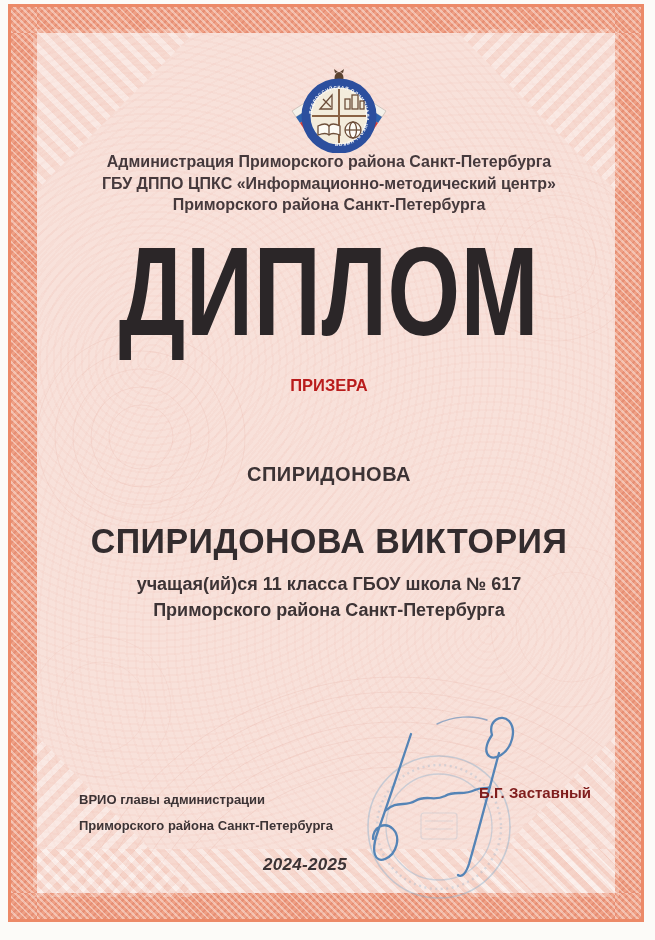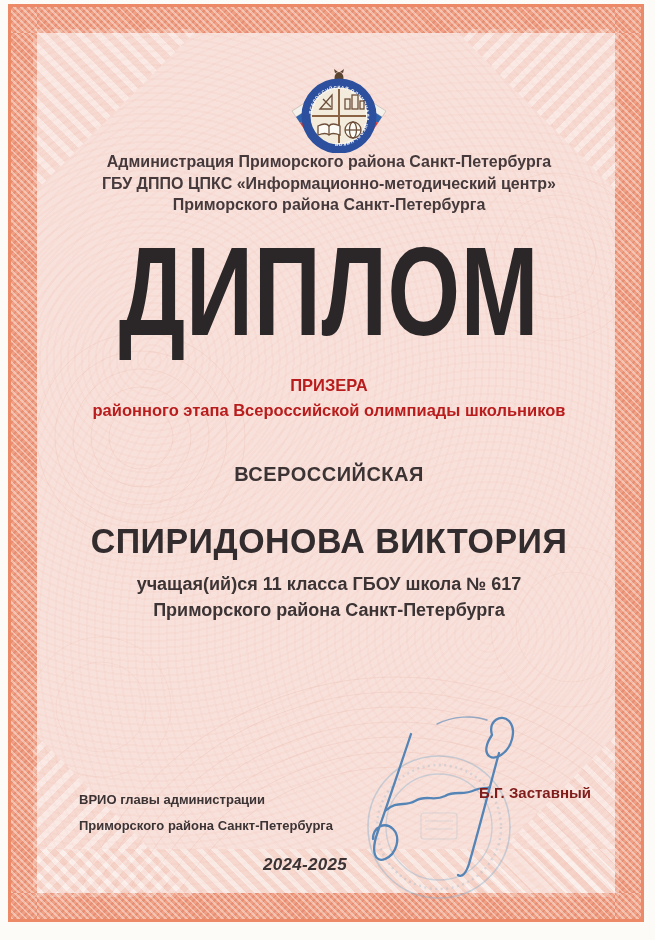--- a/index.html
+++ b/index.html
@@ -166,24 +166,23 @@
   <div class="center-text issuer">
     <div>Администрация Приморского района Санкт-Петербурга</div>
     <div>ГБУ ДППО ЦПКС «Информационно-методический центр»</div>
     <div>Приморского района Санкт-Петербурга</div>
   </div>
 
   <div class="center-text diploma-title">ДИПЛОМ</div>
 
   <div class="center-text award-block">
     <div>ПРИЗЕРА</div>
-    <div>районного этапа Всероссийской олимпиады школьников</div>
-  </div>
-
-  <div class="center-text awarded-label">ВСЕРОССИЙСКАЯ</div>
+  </div>
+
+  <div class="center-text awarded-label">СПИРИДОНОВА</div>
 
   <div class="center-text recipient-name">СПИРИДОНОВА ВИКТОРИЯ</div>
   <div class="center-text recipient-lines">
     <div>учащая(ий)ся 11 класса ГБОУ школа № 617</div>
     <div>Приморского района Санкт-Петербурга</div>
   </div>
 
   <svg class="autograph" width="195" height="195" viewBox="0 0 195 195">
     <g fill="none" stroke="#8ab0cd">
       <circle cx="98" cy="115" r="71" stroke-width="1.6" opacity=".45"></circle>

